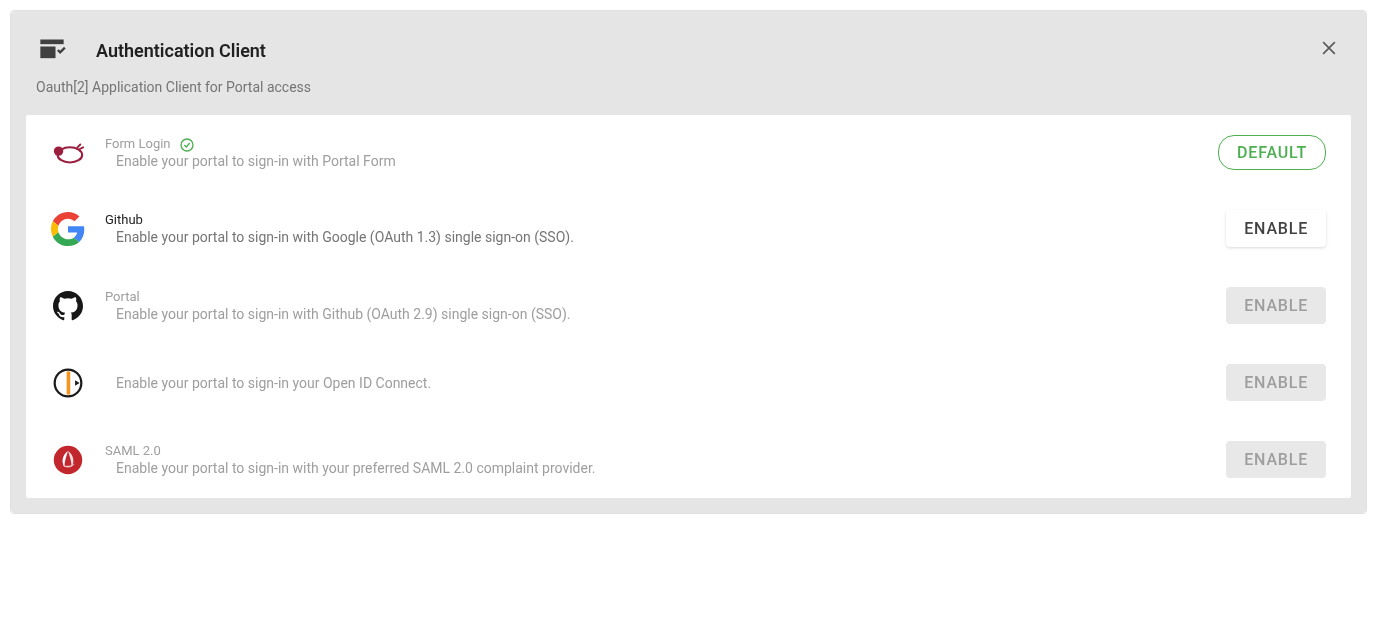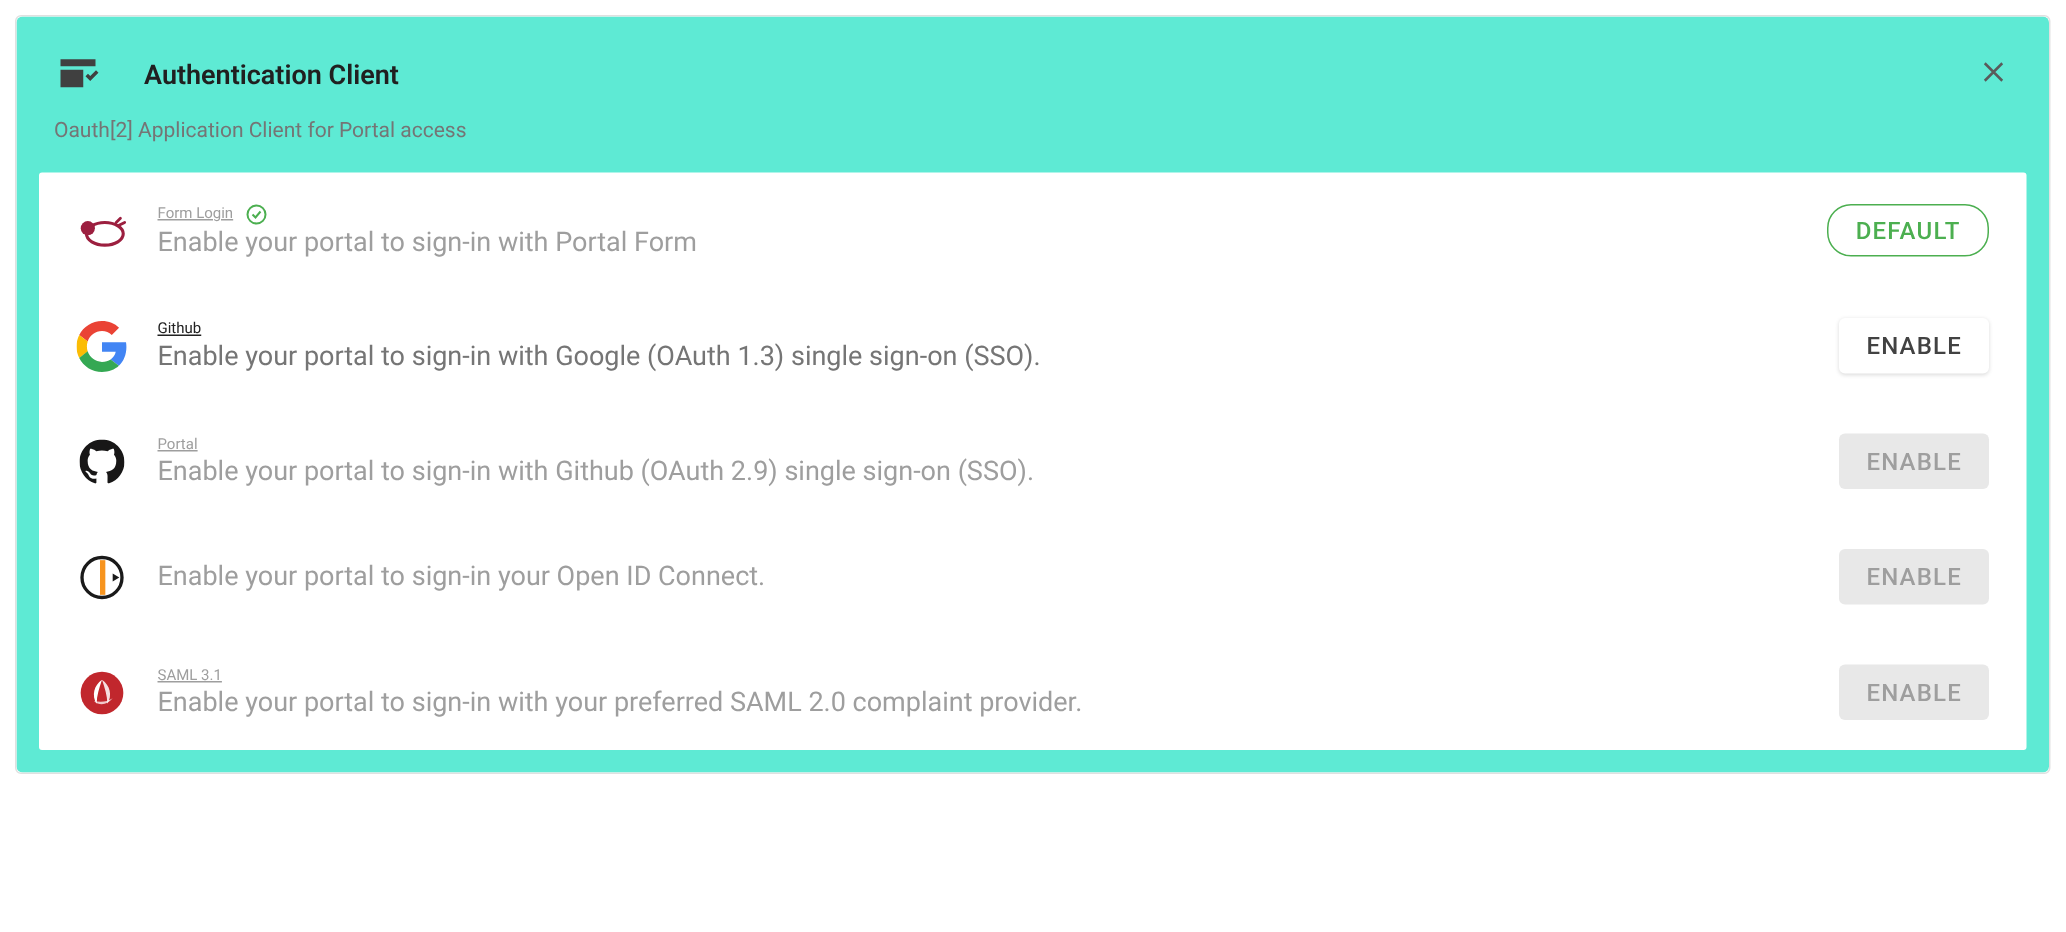--- a/index.html
+++ b/index.html
@@ -13,21 +13,21 @@
       padding: 10px;
     }
     .container {
       max-width: 1377px;
       margin: 0 auto;
       border: 1px solid #e0e0e0;
       border-radius: 4px;
       overflow: hidden;
     }
     .panel {
-      background: #5eead4;
+      background: #e5e5e5;
       padding: 15px;
       border-radius: 4px;
     }
     .header {
       display: flex;
       align-items: center;
       gap: 30px;
       padding: 10px 0 15px 10px;
       position: relative;
     }
@@ -85,28 +85,28 @@
     }
     .item-content {
       flex: 1;
     }
     .item-title-row {
       display: flex;
       align-items: center;
       gap: 8px;
     }
     .item-title {
-      font-size: 10px;
+      font-size: 13px;
       color: #212121;
       margin-bottom: 2px;
-      text-decoration: underline;
     }
     .item-desc {
-      font-size: 18px;
+      font-size: 14px;
       color: #757575;
+      margin-left: 11px;
     }
     .check-icon {
       color: #4caf50;
       width: 16px;
       height: 16px;
       display: flex;
       align-items: center;
       justify-content: center;
     }
     .btn {
@@ -231,21 +231,21 @@
       <div class="list-item disabled">
         <div class="item-icon">
           <svg viewBox="0 0 36 36" width="32" height="32">
             <circle cx="18" cy="18" r="16" fill="#c1272d"></circle>
             <path d="M18 8 C12 12 10 20 14 26 C14 20 16 14 18 8 Z" fill="#fff"></path>
             <path d="M18 8 C24 12 26 20 22 26 C22 20 20 14 18 8 Z" fill="#fff" opacity="0.85"></path>
             <path d="M12 24 C16 28 22 27 26 22 C22 25 16 25 12 24 Z" fill="#fff" opacity="0.75"></path>
           </svg>
         </div>
         <div class="item-content">
-          <div class="item-title">SAML 3.1</div>
+          <div class="item-title">SAML 2.0</div>
           <div class="item-desc">Enable your portal to sign-in with your preferred SAML 2.0 complaint provider.</div>
         </div>
         <button class="btn btn-enable-disabled">ENABLE</button>
       </div>
 
     </div>
   </div>
 </div>
 
 </body></html>

